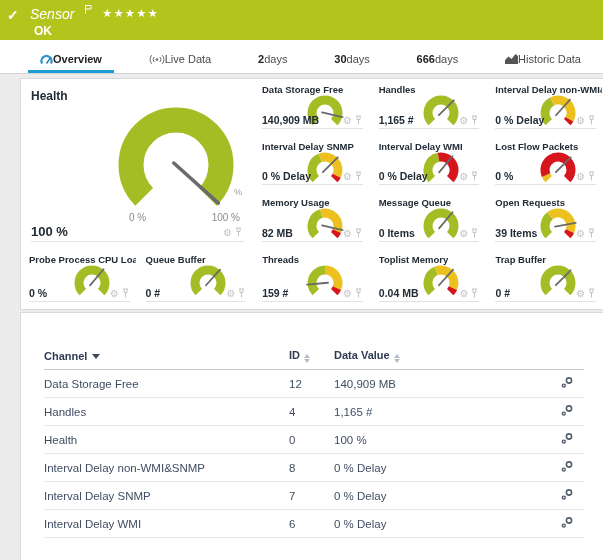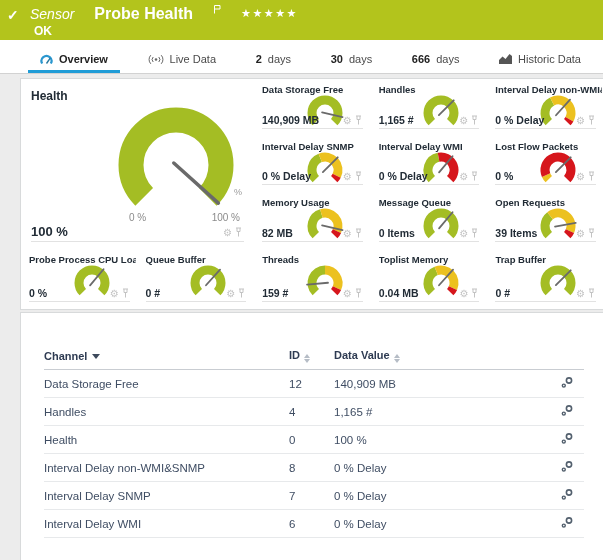--- a/index.html
+++ b/index.html
@@ -4,32 +4,32 @@
 <style>
   * { margin:0; padding:0; box-sizing:border-box; }
   html,body { width:603px; height:560px; overflow:hidden;
     font-family:"Liberation Sans", sans-serif; background:#ececec; }
   body { position:relative; }
 
   
   .topbar { position:absolute; top:0; left:0; right:0; height:40px;
     background:#b3c41c; color:#fff; }
   .check { position:absolute; left:7px; top:7px; font-size:14px; font-weight:bold; }
-  .titleline { position:absolute; left:30px; top:5px; display:flex; align-items:baseline; gap:20px; }
+  .titleline { position:absolute; left:30px; top:5px; display:flex; align-items:baseline; gap:10px; }
   .kind { font-style:italic; font-size:14px; }
   .sname { font-weight:bold; font-size:16px; }
   .flagicon { position:relative; top:-5px; }
   .stars { font-size:11px; letter-spacing:1.5px; position:relative; top:-2px; }
   .statusline { position:absolute; left:34px; top:24px; font-size:12px; font-weight:bold; }
 
   
   .tabbar { position:absolute; top:40px; left:0; right:0; height:34px; background:#fff;
     border-bottom:1px solid #d2d2d2; display:flex; justify-content:space-between;
     align-items:stretch; padding:0 10px 0 28px; }
-  .tab { display:flex; align-items:center; gap:6px; padding:0 12px; font-size:11px;
+  .tab { display:flex; align-items:center; gap:0; padding:0 12px; font-size:11px;
     color:#4a4a4a; cursor:pointer; border-bottom:3px solid transparent; padding-top:8px; }
   .tab.active { border-bottom-color:#1f9cd7; color:#222; font-weight:bold; }
   .tab .num { font-weight:bold; color:#222; }
   .tab svg { flex:0 0 auto; }
 
   
   .panel { position:absolute; left:20px; right:-2px; background:#fff;
     border:1px solid #d8dadb; }
   .gauges-panel { top:78px; height:232px; }
   .table-panel  { top:312px; height:260px; }
@@ -81,21 +81,20 @@
   .tri.dn { border-top:4px solid #b6bdc6; }
   .gearglyph { font-size:10px; }
 </style>
 </head>
 <body>
 
 <div class="topbar">
   <span class="check">✓</span>
   <div class="titleline">
     <span class="kind">Sensor</span>
-    <span class="sname">Probe Health</span>
     <span class="flagicon"><svg width="8" height="9" viewBox="0 0 8 9">
           <path d="M1.5 0.5 v8 M1.5 0.5 h5.5 v3.5 h-5.5" fill="none" stroke="#fff" stroke-width="1"></path>
         </svg></span>
     <span class="stars">★★★★★</span>
   </div>
   <div class="statusline">OK</div>
 </div>
 
 <div class="tabbar" id="tabbar">
     <div class="tab active">

